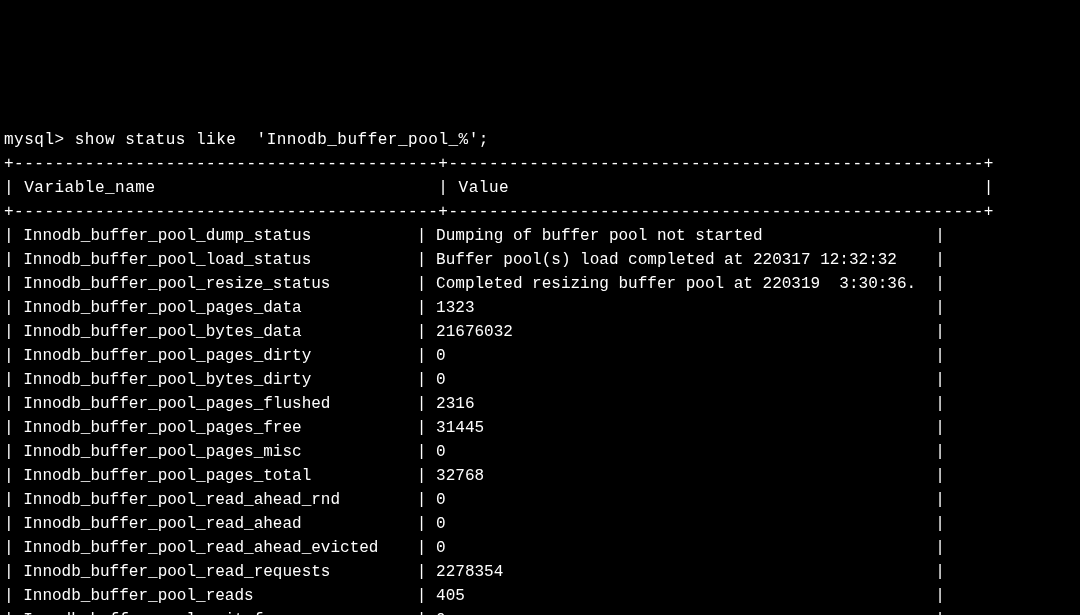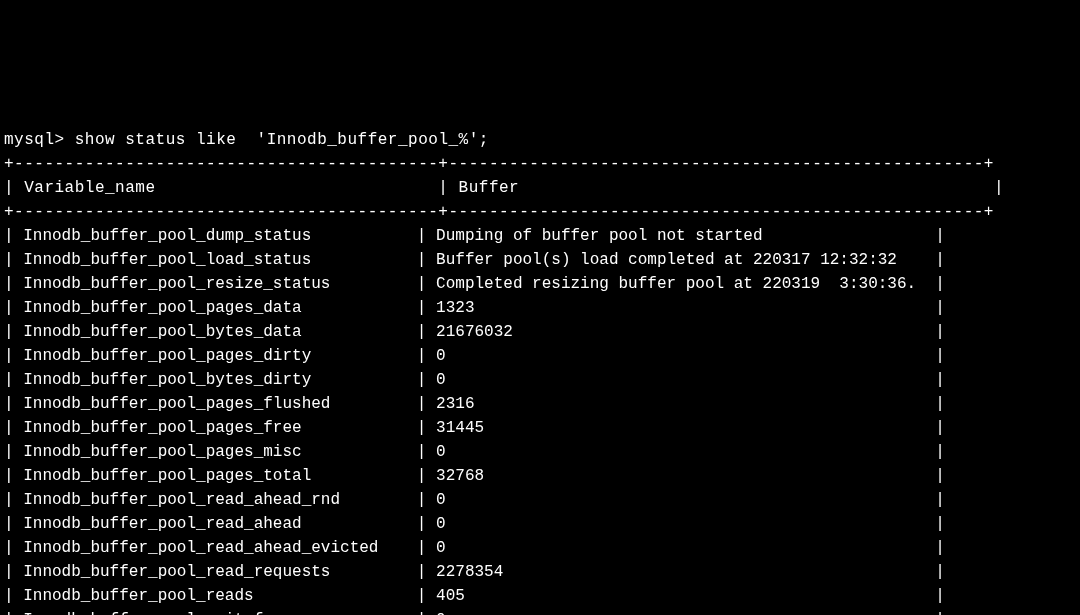--- a/index.html
+++ b/index.html
@@ -25,21 +25,21 @@
     }
   </style>
 </head>
 <body>
 
 
 
 <div>
 <span class="terminal-line"><span>mysql&gt; </span><span>show status like  'Innodb_buffer_pool_%';</span></span>
 <span class="terminal-line">+------------------------------------------+-----------------------------------------------------+</span>
-<span class="terminal-line">| Variable_name                            | Buffer                                               |</span>
+<span class="terminal-line">| Variable_name                            | Value                                               |</span>
 <span class="terminal-line">+------------------------------------------+-----------------------------------------------------+</span>
 <div>| Innodb_buffer_pool_dump_status           | Dumping of buffer pool not started                  |
 | Innodb_buffer_pool_load_status           | Buffer pool(s) load completed at 220317 12:32:32    |
 | Innodb_buffer_pool_resize_status         | Completed resizing buffer pool at 220319  3:30:36.  |
 | Innodb_buffer_pool_pages_data            | 1323                                                |
 | Innodb_buffer_pool_bytes_data            | 21676032                                            |
 | Innodb_buffer_pool_pages_dirty           | 0                                                   |
 | Innodb_buffer_pool_bytes_dirty           | 0                                                   |
 | Innodb_buffer_pool_pages_flushed         | 2316                                                |
 | Innodb_buffer_pool_pages_free            | 31445                                               |

